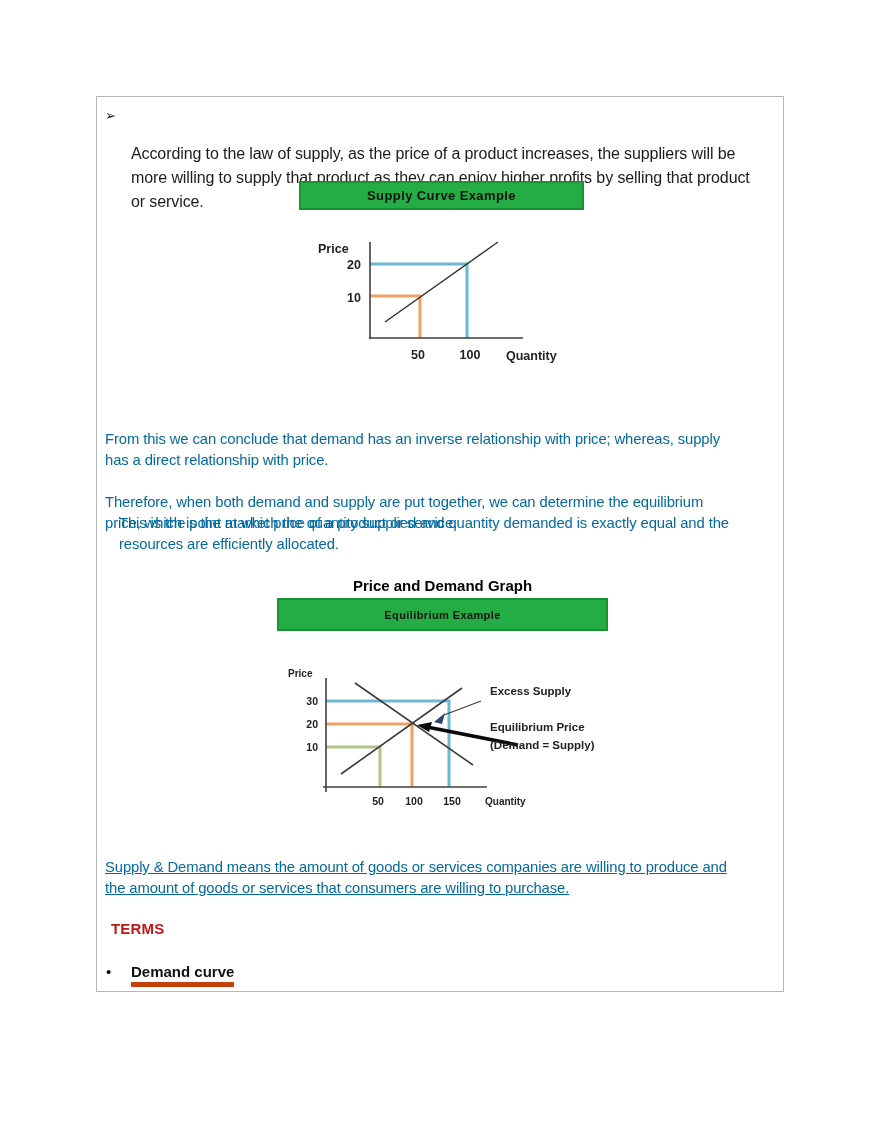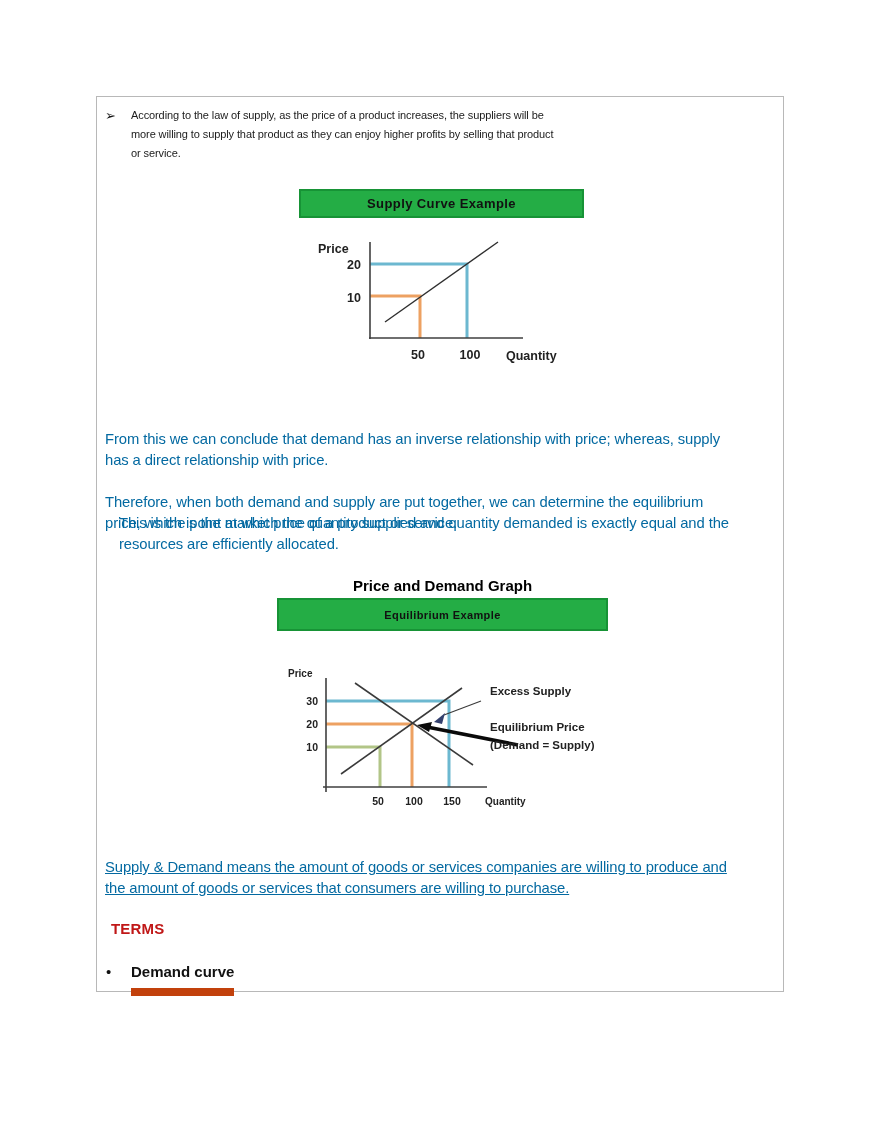--- a/index.html
+++ b/index.html
@@ -12,47 +12,47 @@
   }
 
   .para {
     position: absolute; font-size: 14.8px; line-height: 21px; color: #0369a1;
     letter-spacing: -0.1px; white-space: pre-line;
   }
 
   .bullet-item { position: absolute; left: 8px; top: 9px; display: flex; }
   .bullet-arrow { width: 26px; font-size: 13px; color: #111; padding-top: 2px; flex: 0 0 26px; }
   .bullet-item .para-inline {
-    font-size: 11px; line-height: 19px; letter-spacing: -0.1px; white-space: pre-line; width: 646px;
+    font-size: 16px; line-height: 24px; letter-spacing: -0.1px; white-space: pre-line; width: 646px; margin-top: 36px;
   }
 
   .banner {
     position: absolute; background: #24ad45; border: 2px solid #179336;
     text-align: center; font-weight: bold; color: #111;
     display: flex; align-items: center; justify-content: center; letter-spacing: 0.4px;
   }
-  .banner1 { left: 202px; top: 92px; width: 285px; height: 29px; font-size: 13px; }
+  .banner1 { left: 202px; top: 84px; width: 285px; height: 29px; font-size: 13px; }
   .banner2 { left: 180px; top: 501px; width: 331px; height: 33px; font-size: 11px; }
 
   .graph-title {
     position: absolute; left: 180px; top: 480px; width: 331px; text-align: center;
     font-weight: bold; font-size: 15px; color: #000;
   }
 
   .chart-svg { position: absolute; }
   .svg1 { left: 204px; top: 121px; }
   .svg2 { left: 187px; top: 534px; }
 
   svg text { font-family: "Liberation Sans", "DejaVu Sans", sans-serif; fill: #222; font-weight: bold; }
 
   .terms-heading { position: absolute; left: 14px; top: 823px; font-size: 15px; font-weight: bold; color: #c01717; letter-spacing: 0.2px; }
 
   .term-item { position: absolute; left: 9px; top: 866px; display: flex; align-items: flex-start; }
   .term-bullet { width: 25px; font-size: 15px; color: #111; flex: 0 0 25px; }
-  .term-label { font-size: 15px; font-weight: bold; color: #111; border-bottom: 8px solid #c2410c; padding-bottom: 8px; }
+  .term-label { font-size: 15px; font-weight: bold; color: #111; border-bottom: 5px solid #c2410c; padding-bottom: 2px; }
 </style>
 </head>
 <body>
 
 <div class="page">
 
   <div class="bullet-item">
     <span class="bullet-arrow">➢</span>
     <div class="para-inline">According to the law of supply, as the price of a product increases, the suppliers will be
 more willing to supply that product as they can enjoy higher profits by selling that product

